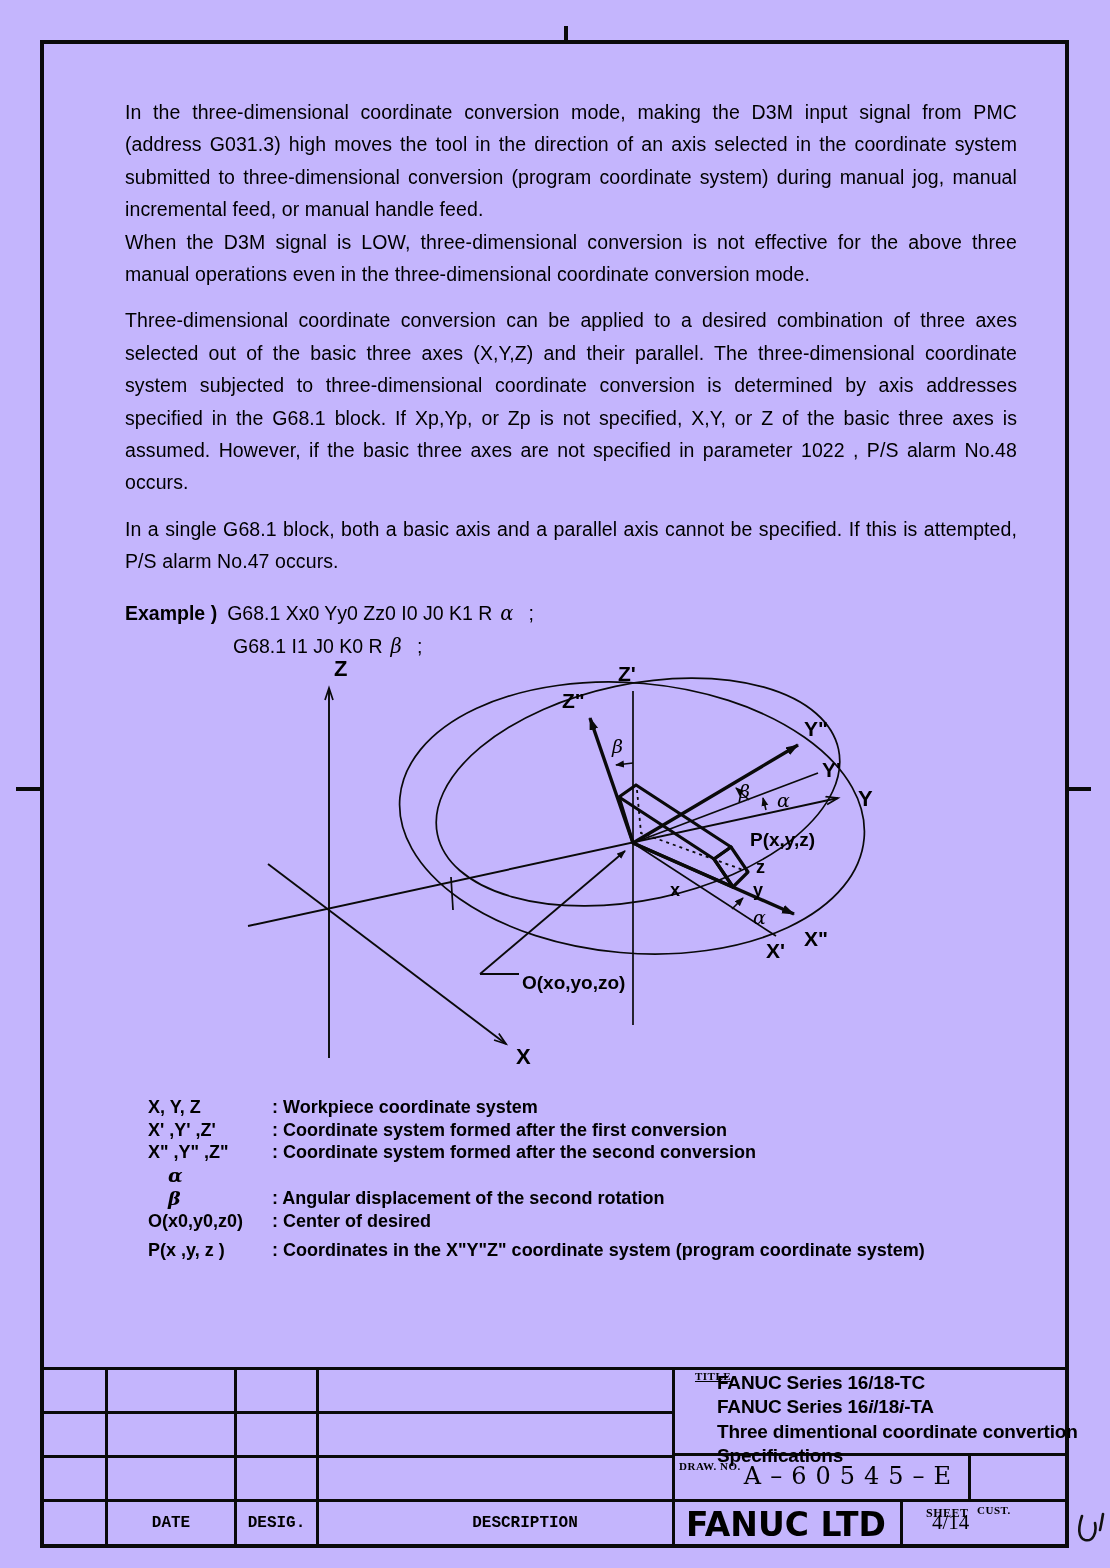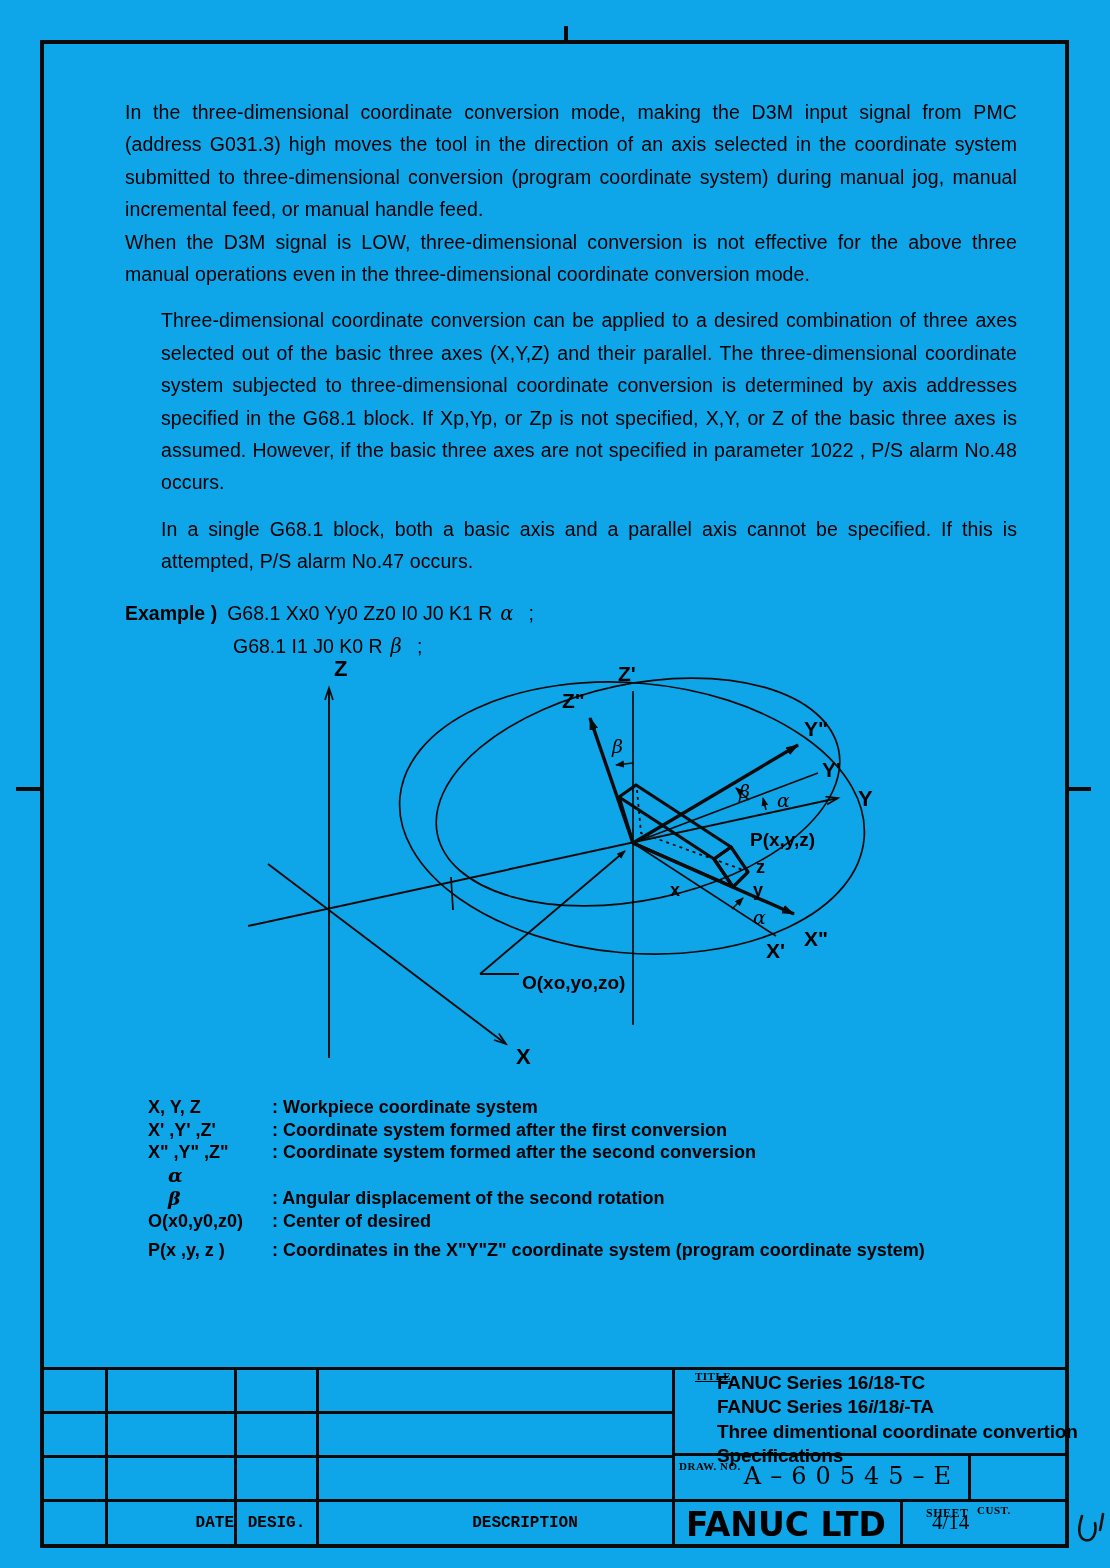--- a/index.html
+++ b/index.html
@@ -1,27 +1,27 @@
 <!DOCTYPE html>
 <html><head>
 <meta charset="utf-8">
 <style>
   html,body { margin:0; padding:0; background:#e8e8e8; }
   .page {
-    position:relative; width:1110px; height:1568px; background:#0ea5e9;
+    position:relative; width:1110px; height:1568px; background:#c4b5fd;
     font-family:"Liberation Sans", sans-serif; color:#000; overflow:hidden; margin:0 auto;
   }
   .frame { position:absolute; left:40px; top:40px; width:1029px; height:1508px;
     border:4px solid #0a0a0a; box-sizing:border-box; }
   .tick { position:absolute; background:#0a0a0a; }
   
   .bodytext { position:absolute; left:125px; top:96px; width:892px;
     font-size:19.5px; line-height:32.4px; letter-spacing:0.1px; }
   .bodytext p { margin:0; text-align:justify; text-align-last:left; }
-  .bodytext p.gap { margin-top:14px;margin-left:36px; }
+  .bodytext p.gap { margin-top:14px; }
   
   .example { position:absolute; left:125px; top:597px; font-size:19.5px; line-height:33px; }
   .ex-label { font-weight:bold; margin-right:10px; }
   .greek { font-family:"DejaVu Serif", serif; font-style:italic; }
   .ex-line2 { padding-left:108px; }
   .ex-sc { margin-left:15px; }
   .ex-greek { margin-left:8px; }
   
   .diagram { position:absolute; left:240px; top:640px; }
   .dlab { font-family:"Liberation Sans", sans-serif; font-weight:bold; }
@@ -186,21 +186,21 @@
     <div>Specifications</div>
   </div>
   <span class="small-serif" style="left:679px;top:1460px;">DRAW. NO.</span>
   <div class="drawno">A–60545–E</div>
   <span class="small-serif" style="left:977px;top:1460px;margin-top:44px;">CUST.</span>
   <div class="logo">FANUC LTD</div>
   <span class="small-serif" style="left:926px;top:1506px;font-size:12px;">SHEET</span>
   <span class="sheetno">4/14</span>
 
   <span class="tb-label" style="left:40px;top:1572px;width:75px;">EDIT.</span>
-  <span class="tb-label" style="left:108px;top:1514px;width:126px;text-align:right;">DATE</span>
+  <span class="tb-label" style="left:108px;top:1514px;width:126px;">DATE</span>
   <span class="tb-label" style="left:237px;top:1514px;width:79px;">DESIG.</span>
   <span class="tb-label" style="left:319px;top:1514px;width:412px;">DESCRIPTION</span>
 
   <svg style="position:absolute;left:1072px;top:1502px;" width="38" height="56" viewBox="0 0 38 56">
     <path d="M10,14 C6,26 6,36 13,38 C21,40 25,31 23,21 M31,12 C30,18 29,24 28,28" fill="none" stroke="#111" stroke-width="2.6" stroke-linecap="round"></path>
   </svg>
 
 </div>
 
 </body></html>

